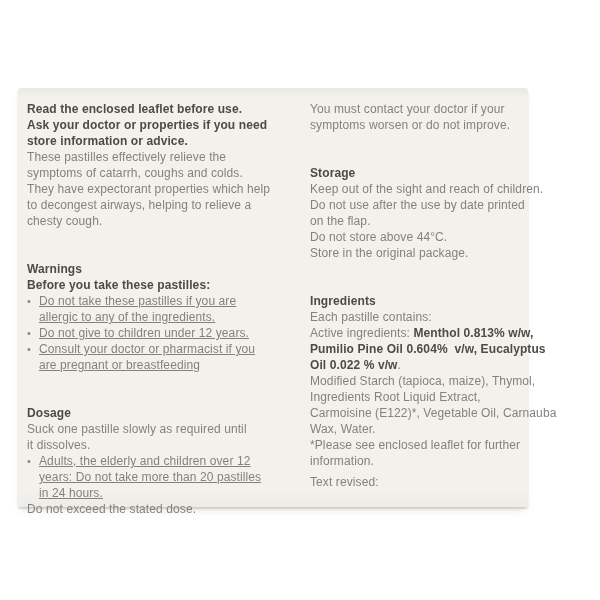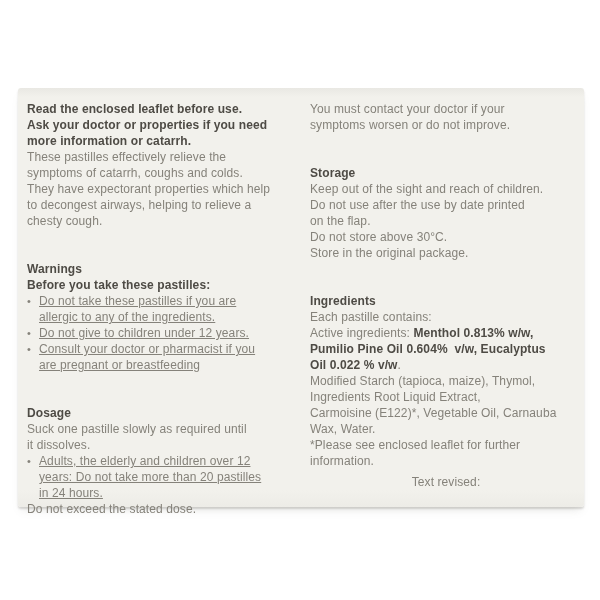--- a/index.html
+++ b/index.html
@@ -14,61 +14,61 @@
   .scene {
     position: relative;
     width: 600px;
     height: 600px;
     background: #ffffff;
   }
   .box {
     position: absolute;
     left: 18px;
     top: 88px;
-    width: 566px;
+    width: 510px;
     height: 419px;
     border-radius: 3px;
     background: linear-gradient(180deg, #e9e8e3 0px, #f2f1ec 9px, #f2f1ec 96%, #edece7 100%);
     box-shadow: 0 2px 2px rgba(125, 122, 114, 0.28), 0 6px 9px -4px rgba(125, 122, 114, 0.22);
   }
   .col {
     position: absolute;
     top: 13px;
     font-size: 12px;
     line-height: 16px;
     color: #85827a;
     letter-spacing: 0.1px;
   }
   .col-left  { left: 9px;   width: 276px; }
   .col-right { left: 292px; width: 272px; }
   .block { margin: 0; }
   .block.bold, .bold { font-weight: bold; color: #4e4b45; }
   .gap-before    { margin-top: 32px; }
-  .gap-before-sm { margin-top: 5px; text-align: center; }
+  .gap-before-sm { margin-top: 5px; }
   .bullet { display: flex; }
   .bullet .dot {
     flex: none;
     width: 12px;
     font-size: 11px;
     line-height: 16px;
     color: #85827a;
   }
   .bullet-content { flex: 1; text-decoration: underline; }
   .line { white-space: nowrap; }
 </style>
 </head>
 <body>
 
 <div class="scene">
   <div class="box">
     <div class="col col-left">
         <div class="block bold">
           <div class="line">Read the enclosed leaflet before use.</div>
           <div class="line">Ask your doctor or properties if you need</div>
-          <div class="line">more information or catarrh.</div>
+          <div class="line">store information or advice.</div>
         </div>
         <div class="block">
           <div class="line">These pastilles effectively relieve the</div>
           <div class="line">symptoms of catarrh, coughs and colds.</div>
           <div class="line">They have expectorant properties which help</div>
           <div class="line">to decongest airways, helping to relieve a</div>
           <div class="line">chesty cough.</div>
         </div>
         <div class="block bold gap-before">
           <div class="line">Warnings</div>
@@ -120,21 +120,21 @@
           <div class="line">You must contact your doctor if your</div>
           <div class="line">symptoms worsen or do not improve.</div>
         </div>
         <div class="block bold gap-before">
           <div class="line">Storage</div>
         </div>
         <div class="block">
           <div class="line">Keep out of the sight and reach of children.</div>
           <div class="line">Do not use after the use by date printed</div>
           <div class="line">on the flap.</div>
-          <div class="line">Do not store above 30°C.</div>
+          <div class="line">Do not store above 44°C.</div>
           <div class="line">Store in the original package.</div>
         </div>
         <div class="block bold gap-before">
           <div class="line">Ingredients</div>
         </div>
         <div class="block">
           <div class="line">Each pastille contains:</div>
         </div>
         <div class="block">
           <div class="line"><span>Active ingredients: </span><span class="bold">Menthol 0.813% w/w,</span></div>

